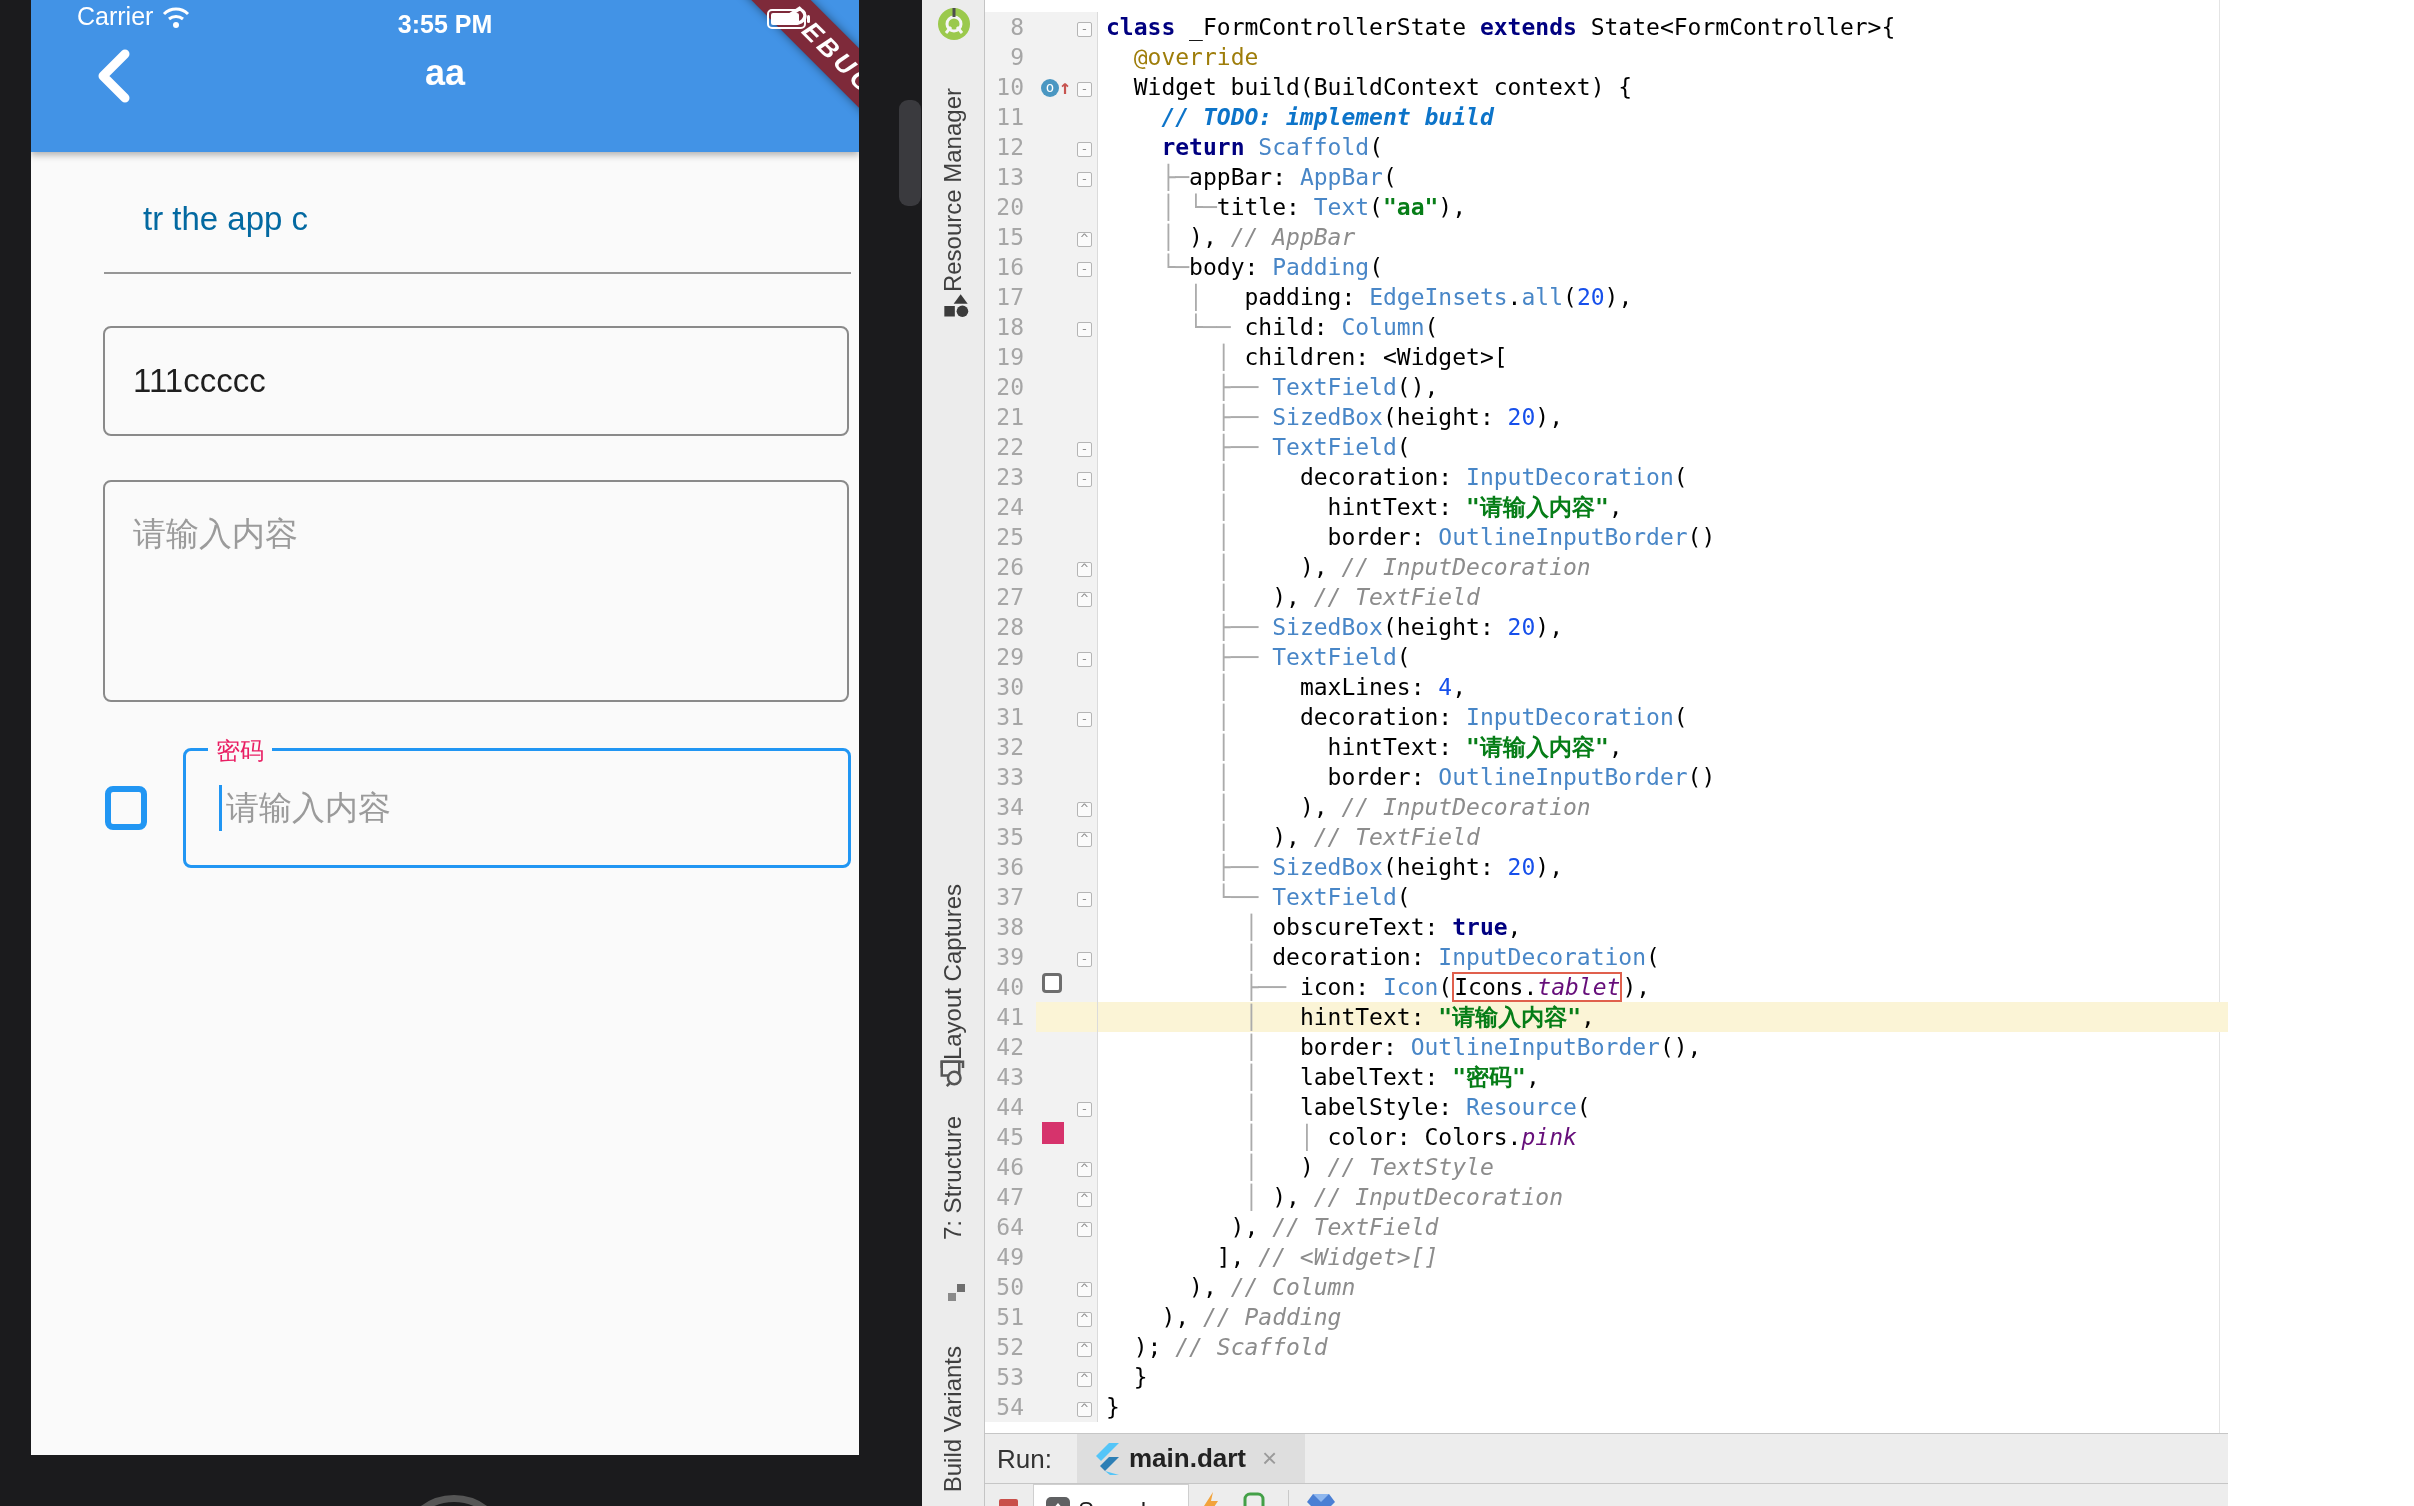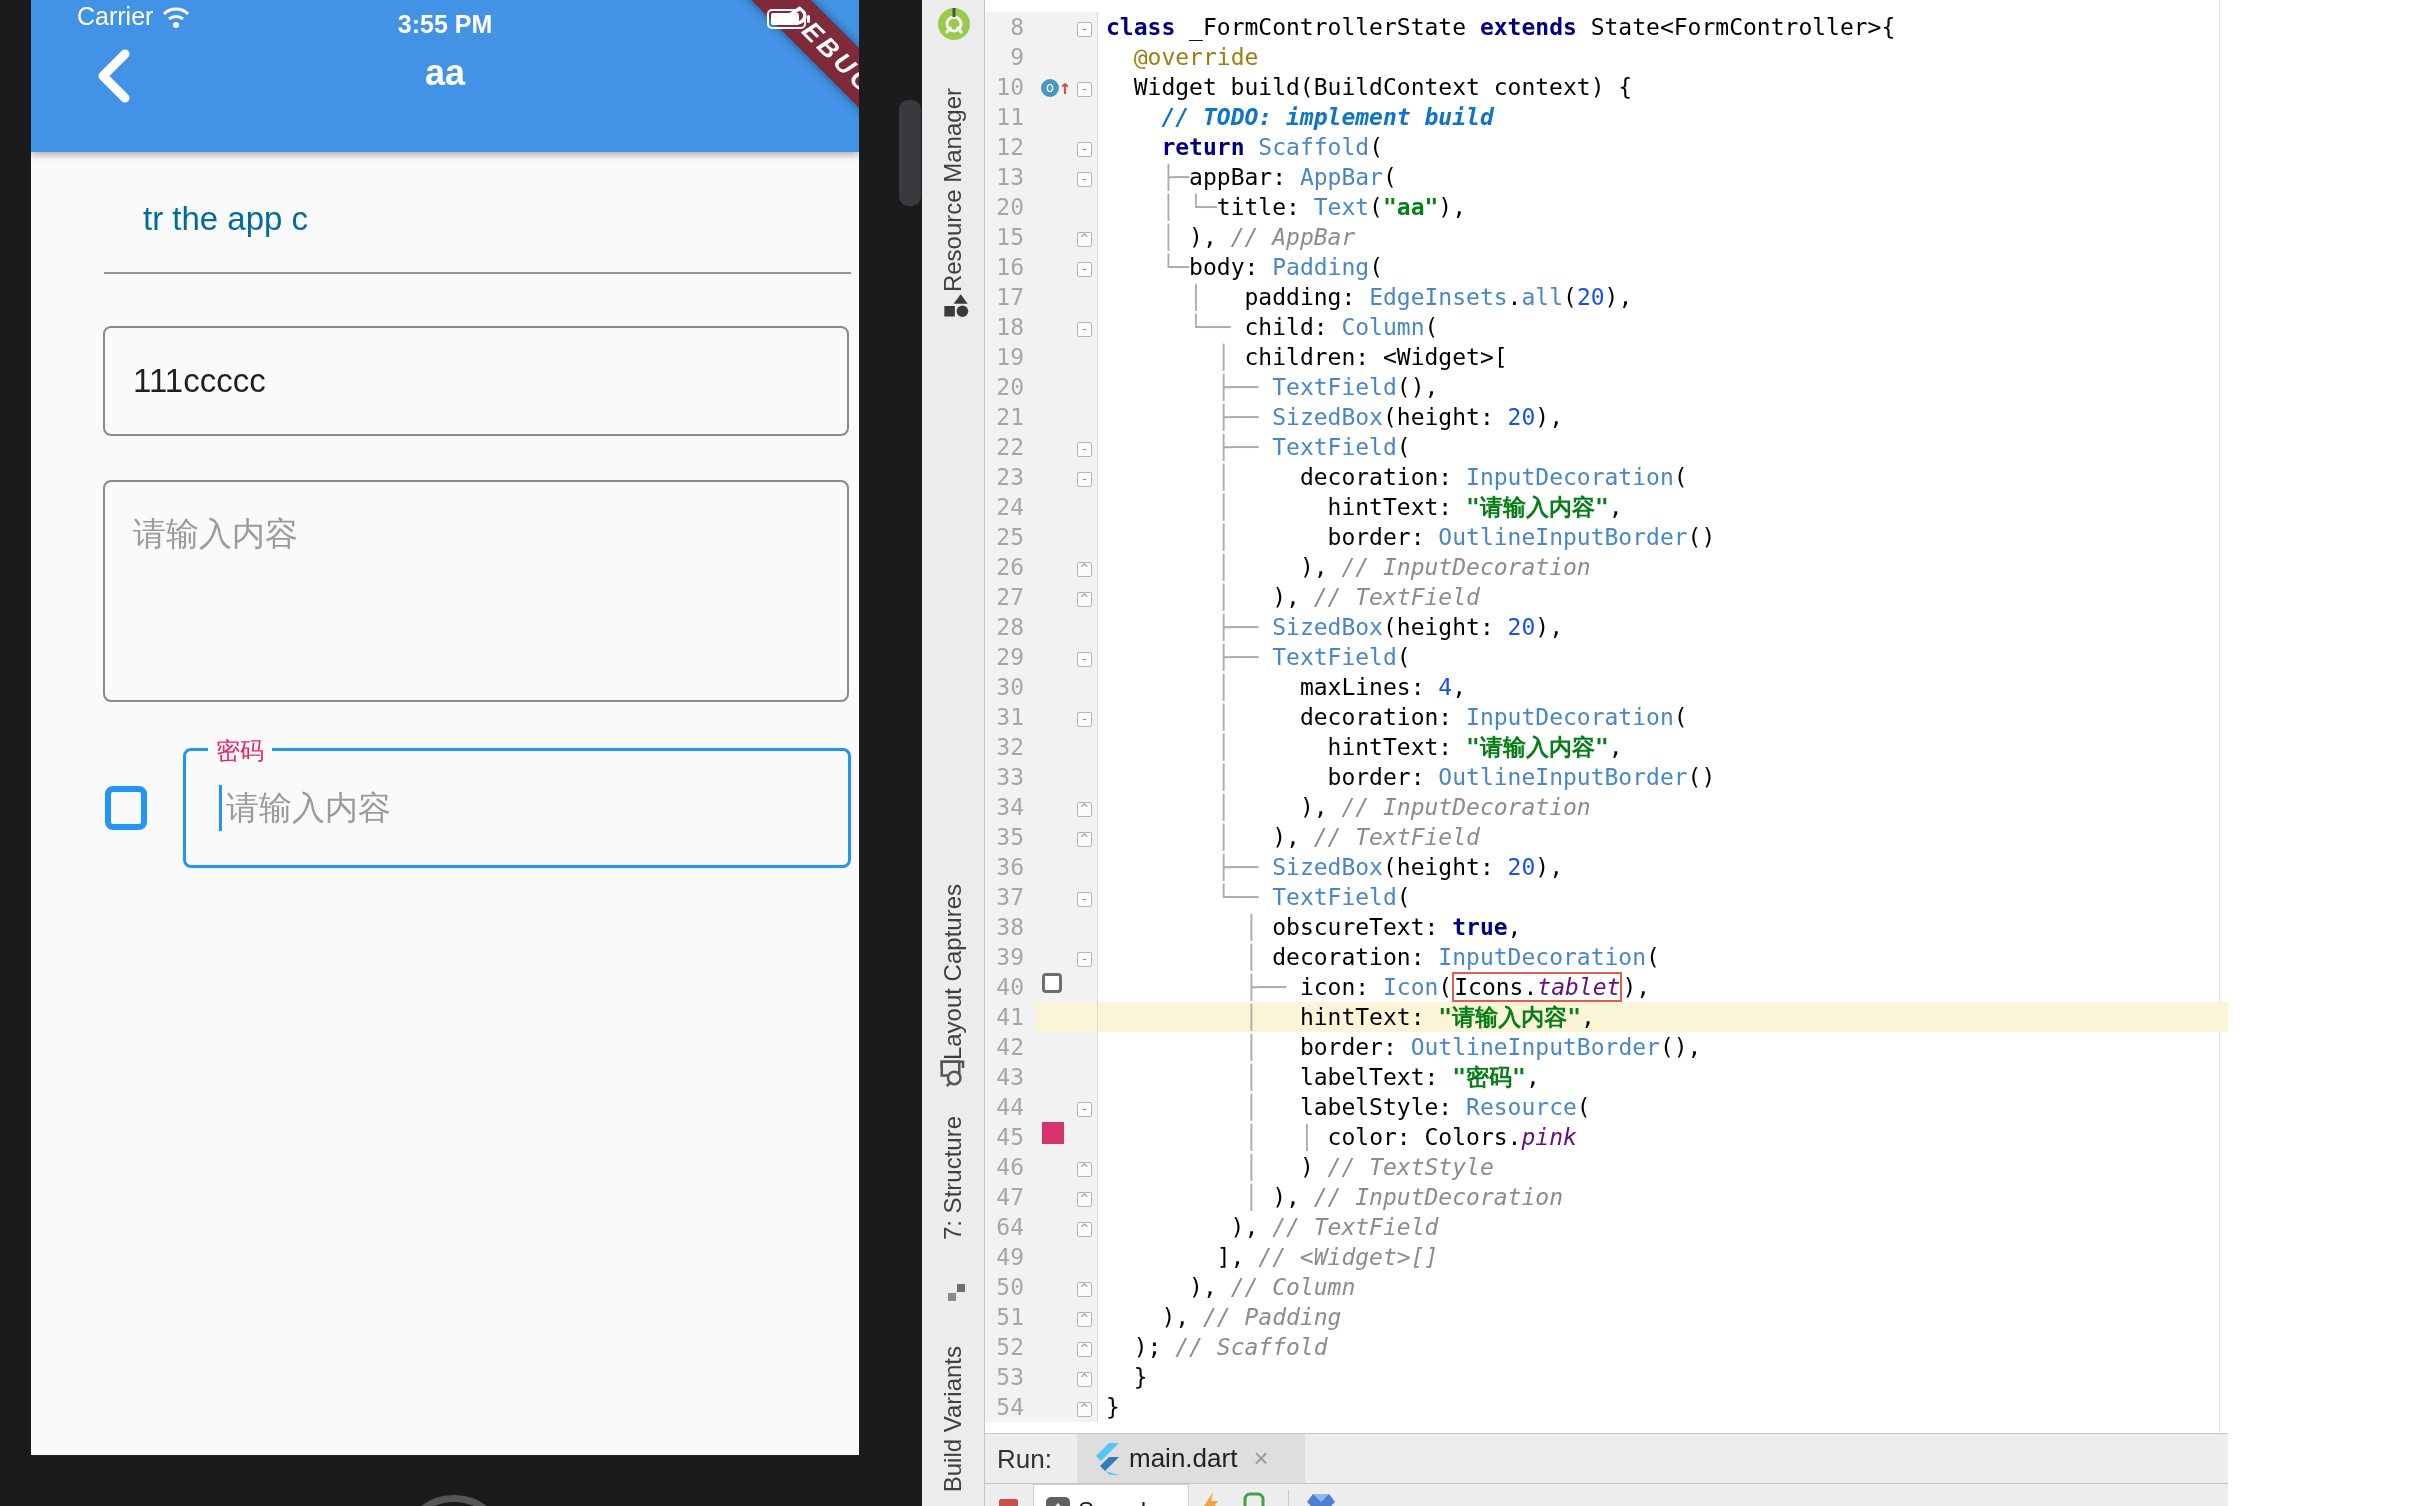--- a/index.html
+++ b/index.html
@@ -67,21 +67,21 @@
   .tk-fld{color:#660E7A;font-style:italic;}
   .tk-g{color:#ABABAB;}
   .tk-boxl{color:#000;border:2px solid #E0604D;border-right:none;}
   .tk-boxr{color:#660E7A;font-style:italic;border:2px solid #E0604D;border-left:none;}
   #margin-guide{position:absolute;left:1234px;top:0;width:1px;height:1433px;background:#E4E4E4;}
 
   
   #runbar{position:absolute;left:985px;top:1433px;width:1429px;height:50px;background:#EDEDED;border-top:1px solid #C6C6C6;box-sizing:border-box;}
   #run-label{position:absolute;left:12px;top:10px;font-size:26px;color:#333;}
   #run-tab{position:absolute;left:92px;top:0;width:228px;height:49px;background:#DEDEDE;display:flex;align-items:center;gap:10px;padding-left:16px;box-sizing:border-box;}
-  #run-tab .tabname{font-size:26px;color:#222;}
+  #run-tab .tabname{font-size:26px;color:#222;font-weight:bold;}
   #run-tab .close{color:#9a9a9a;font-size:26px;margin-left:6px;}
   #bottombar{position:absolute;left:985px;top:1483px;width:1429px;height:23px;background:#EDEDED;border-top:1px solid #C6C6C6;box-sizing:border-box;overflow:hidden;}
   #bb-stop{position:absolute;left:14px;top:15px;width:19px;height:19px;background:#C94F4A;border-radius:2px;}
   #bb-tab{position:absolute;left:48px;top:0;width:142px;height:23px;background:#fff;border:1px solid #CFCFCF;border-bottom:none;display:flex;align-items:flex-start;gap:8px;padding:12px 0 0 12px;box-sizing:content-box;}
   #bb-tab .bb-ic{width:24px;height:24px;border-radius:5px;background:#5F6062;display:flex;align-items:center;justify-content:center;flex:none;}
   #bb-tab .bb-txt{font-size:24px;color:#1d1d1d;}
   .bb-right{position:absolute;top:8px;}
   #bb-divider{position:absolute;left:303px;top:6px;width:1px;height:17px;background:#C9C9C9;}
 </style>
 </head>

